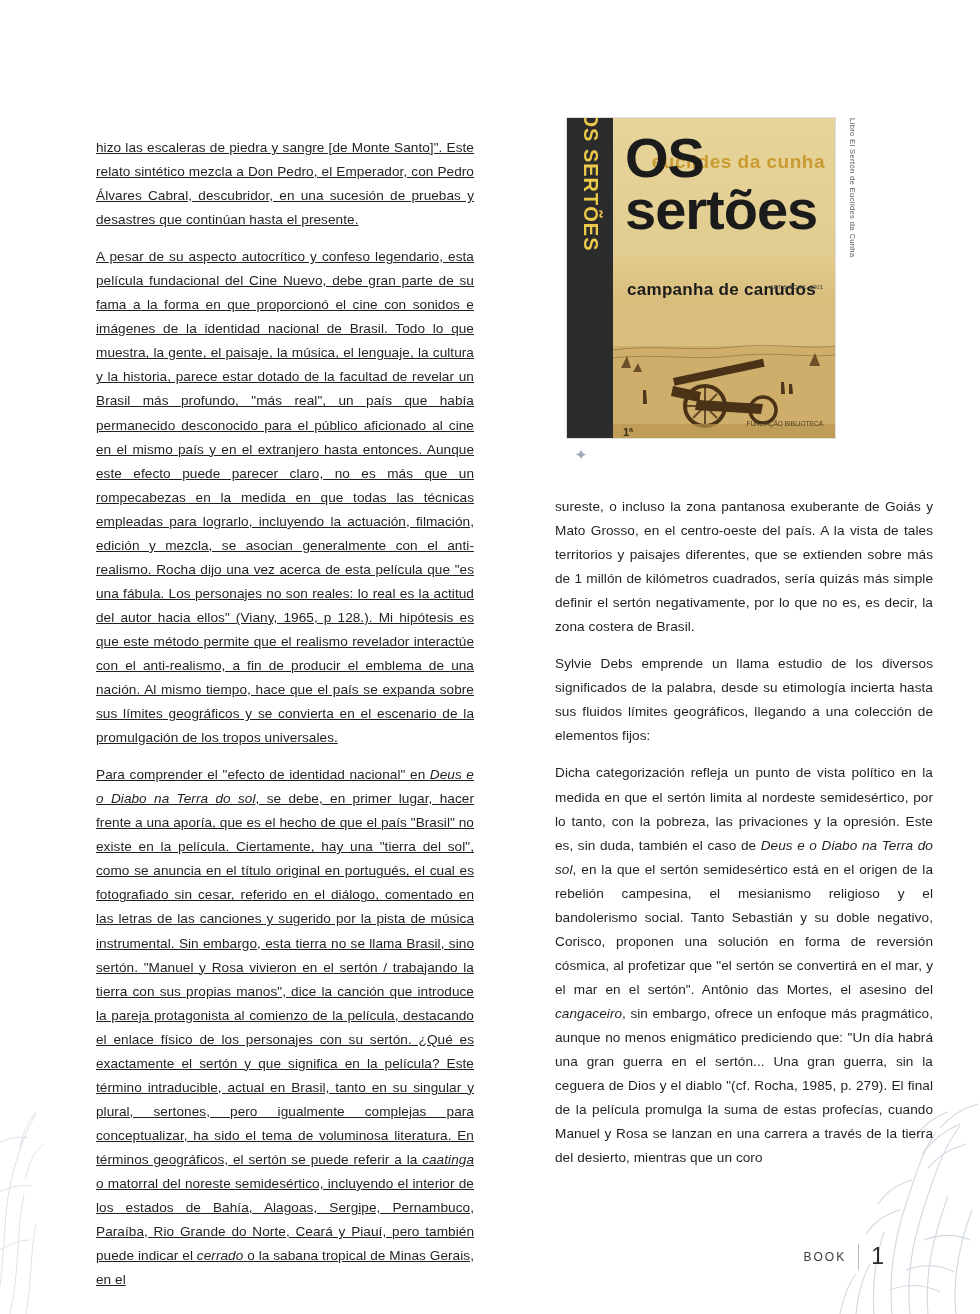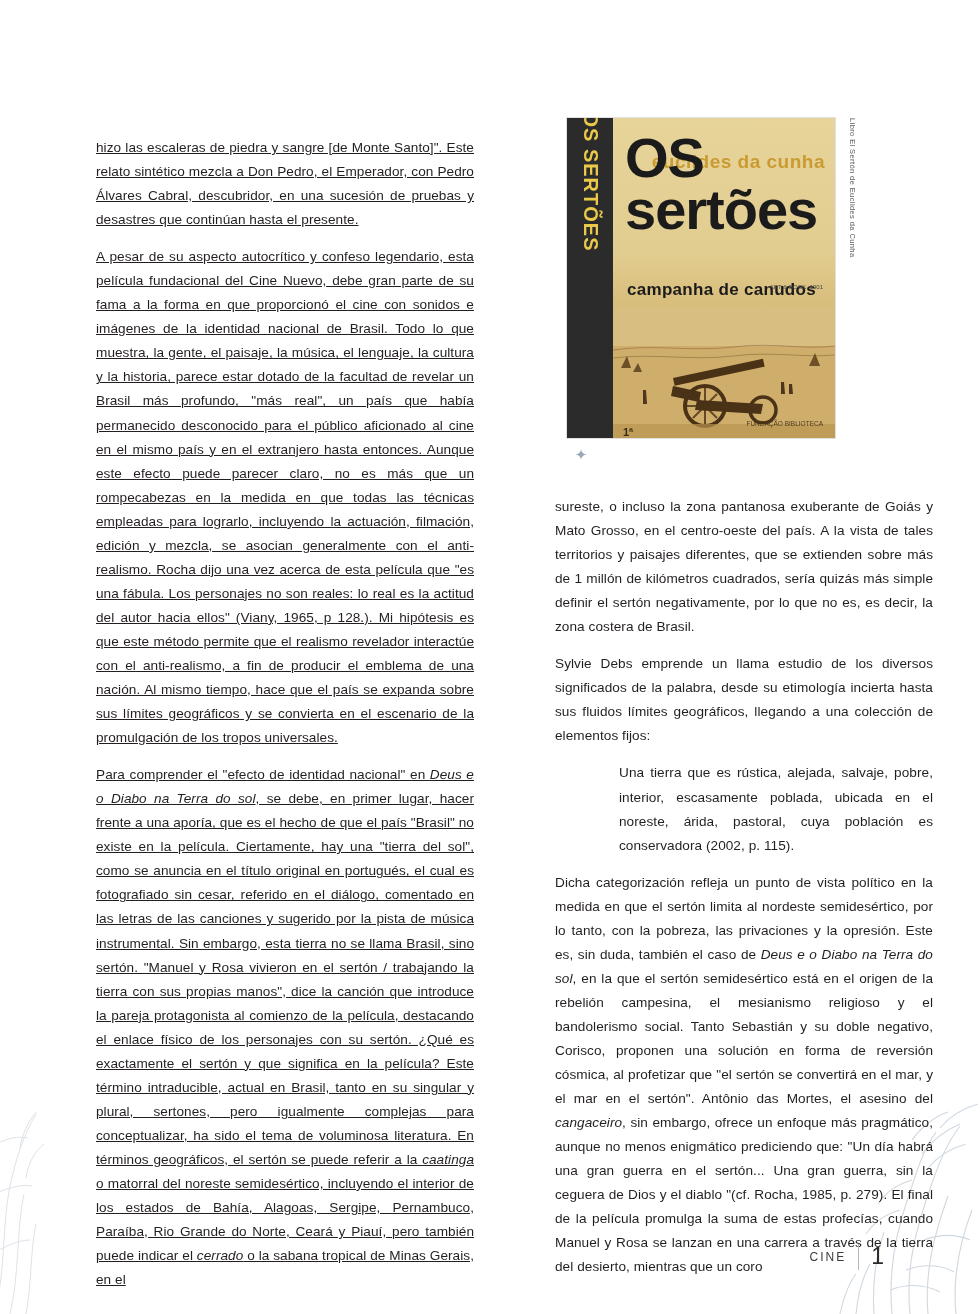--- a/index.html
+++ b/index.html
@@ -324,23 +324,22 @@
 
   <div class="col col-left">
     <p>hizo las escaleras de piedra y sangre [de Monte Santo]". Este relato sintético mezcla a Don Pedro, el Emperador, con Pedro Álvares Cabral, descubridor, en una sucesión de pruebas y desastres que continúan hasta el presente.</p>
     <p>A pesar de su aspecto autocrítico y confeso legendario, esta película fundacional del Cine Nuevo, debe gran parte de su fama a la forma en que proporcionó el cine con sonidos e imágenes de la identidad nacional de Brasil. Todo lo que muestra, la gente, el paisaje, la música, el lenguaje, la cultura y la historia, parece estar dotado de la facultad de revelar un Brasil más profundo, "más real", un país que había permanecido desconocido para el público aficionado al cine en el mismo país y en el extranjero hasta entonces. Aunque este efecto puede parecer claro, no es más que un rompecabezas en la medida en que todas las técnicas empleadas para lograrlo, incluyendo la actuación, filmación, edición y mezcla, se asocian generalmente con el anti-realismo. Rocha dijo una vez acerca de esta película que "es una fábula. Los personajes no son reales: lo real es la actitud del autor hacia ellos" (Viany, 1965, p 128.). Mi hipótesis es que este método permite que el realismo revelador interactúe con el anti-realismo, a fin de producir el emblema de una nación. Al mismo tiempo, hace que el país se expanda sobre sus límites geográficos y se convierta en el escenario de la promulgación de los tropos universales.</p>
     <p><span>Para comprender el "efecto de identidad nacional" en </span><em>Deus e o Diabo na Terra do sol</em><span>, se debe, en primer lugar, hacer frente a una aporía, que es el hecho de que el país "Brasil" no existe en la película. Ciertamente, hay una "tierra del sol", como se anuncia en el título original en portugués, el cual es fotografiado sin cesar, referido en el diálogo, comentado en las letras de las canciones y sugerido por la pista de música instrumental. Sin embargo, esta tierra no se llama Brasil, sino sertón. "Manuel y Rosa vivieron en el sertón / trabajando la tierra con sus propias manos", dice la canción que introduce la pareja protagonista al comienzo de la película, destacando el enlace físico de los personajes con su sertón. ¿Qué es exactamente el sertón y que significa en la película? Este término intraducible, actual en Brasil, tanto en su singular y plural, sertones, pero igualmente complejas para conceptualizar, ha sido el tema de voluminosa literatura. En términos geográficos, el sertón se puede referir a la </span><em>caatinga</em><span> o matorral del noreste semidesértico, incluyendo el interior de los estados de Bahía, Alagoas, Sergipe, Pernambuco, Paraíba, Rio Grande do Norte, Ceará y Piauí, pero también puede indicar el </span><em>cerrado</em><span> o la sabana tropical de Minas Gerais, en el</span></p>
   </div>
 
   <div class="col col-right">
     <p>sureste, o incluso la zona pantanosa exuberante de Goiás y Mato Grosso, en el centro-oeste del país. A la vista de tales territorios y paisajes diferentes, que se extienden sobre más de 1 millón de kilómetros cuadrados, sería quizás más simple definir el sertón negativamente, por lo que no es, es decir, la zona costera de Brasil.</p>
     <p>Sylvie Debs emprende un llama estudio de los diversos significados de la palabra, desde su etimología incierta hasta sus fluidos límites geográficos, llegando a una colección de elementos fijos:</p>
-    <p class="quote-block">Una tierra que es rústica, alejada, salvaje, pobre, interior, escasamente poblada, ubicada en el noreste, árida, pastoral, cuya población es conservadora (2002, p. 115).</p>
     <p><span>Dicha categorización refleja un punto de vista político en la medida en que el sertón limita al nordeste semidesértico, por lo tanto, con la pobreza, las privaciones y la opresión. Este es, sin duda, también el caso de </span><em>Deus e o Diabo na Terra do sol</em><span>, en la que el sertón semidesértico está en el origen de la rebelión campesina, el mesianismo religioso y el bandolerismo social. Tanto Sebastián y su doble negativo, Corisco, proponen una solución en forma de reversión cósmica, al profetizar que "el sertón se convertirá en el mar, y el mar en el sertón". Antônio das Mortes, el asesino del </span><em>cangaceiro</em><span>, sin embargo, ofrece un enfoque más pragmático, aunque no menos enigmático prediciendo que: "Un día habrá una gran guerra en el sertón... Una gran guerra, sin la ceguera de Dios y el diablo "(cf. Rocha, 1985, p. 279). El final de la película promulga la suma de estas profecías, cuando Manuel y Rosa se lanzan en una carrera a través de la tierra del desierto, mientras que un coro</span></p>
   </div>
 
   <div class="footer">
-    <div class="footer-label">CINE</div>
+    <div class="footer-label">BOOK</div>
     <div class="footer-rule"></div>
     <div class="footer-page">1</div>
   </div>
 
 </div>
 
 </body></html>

